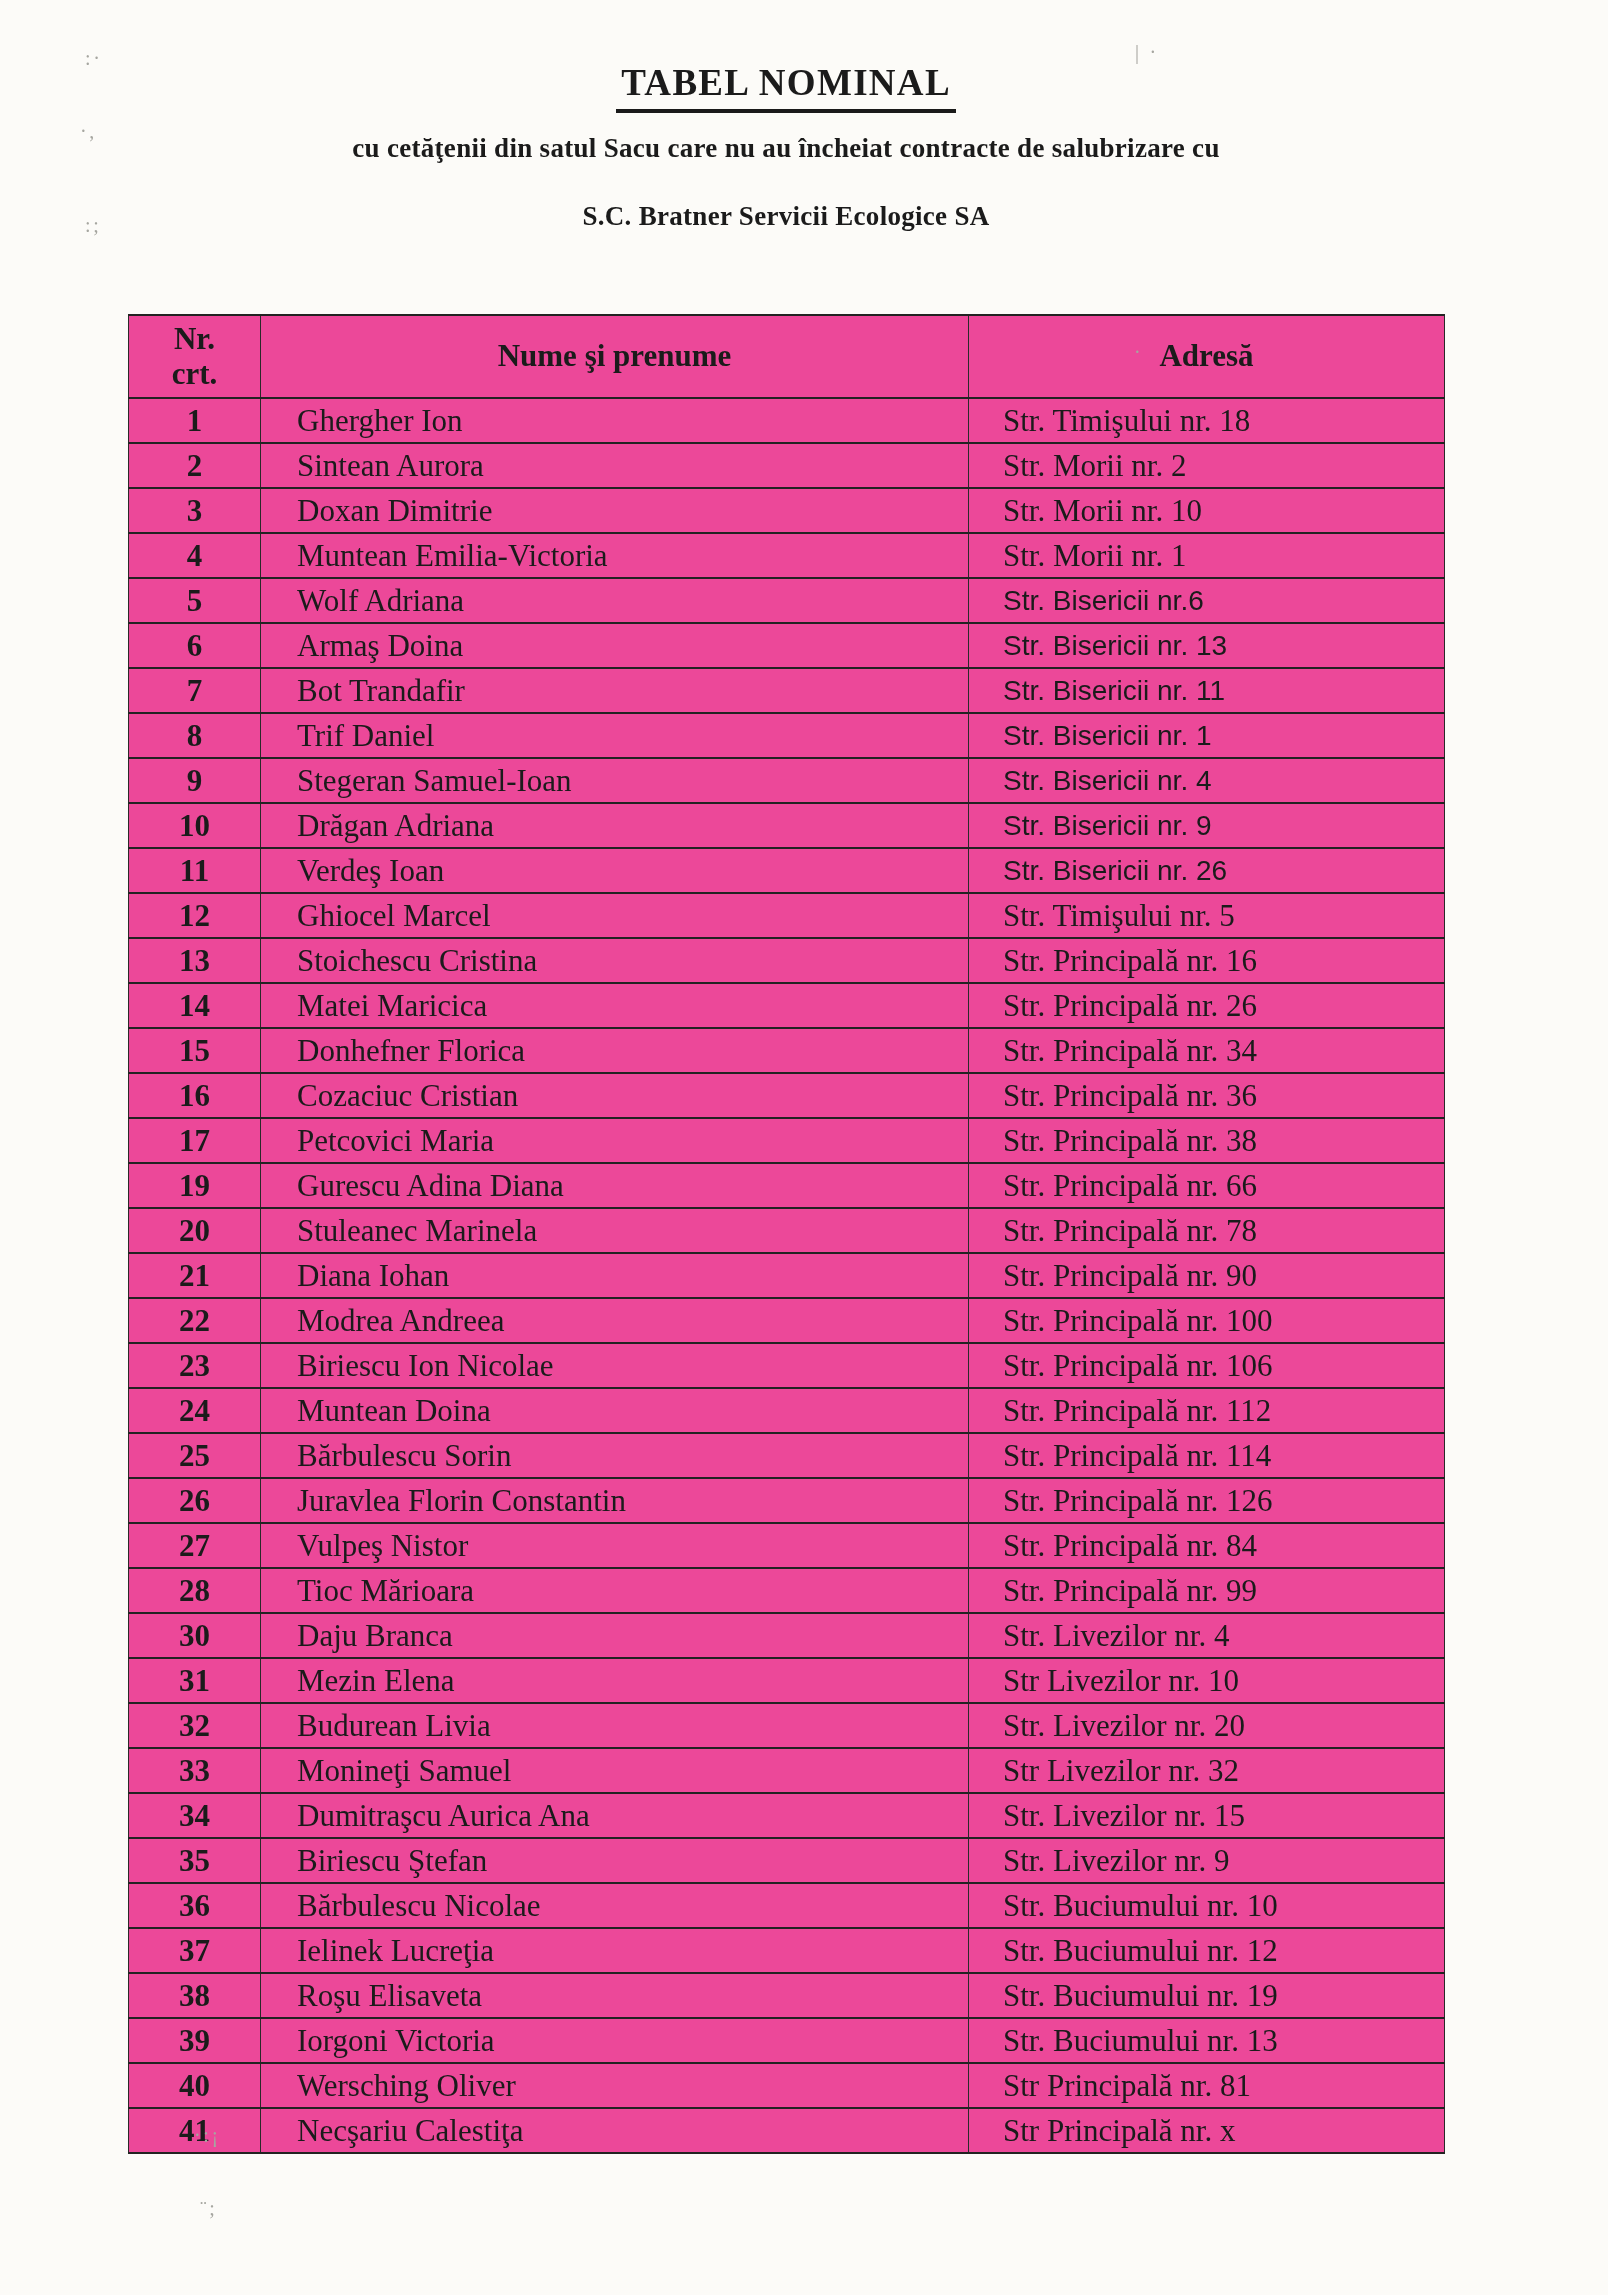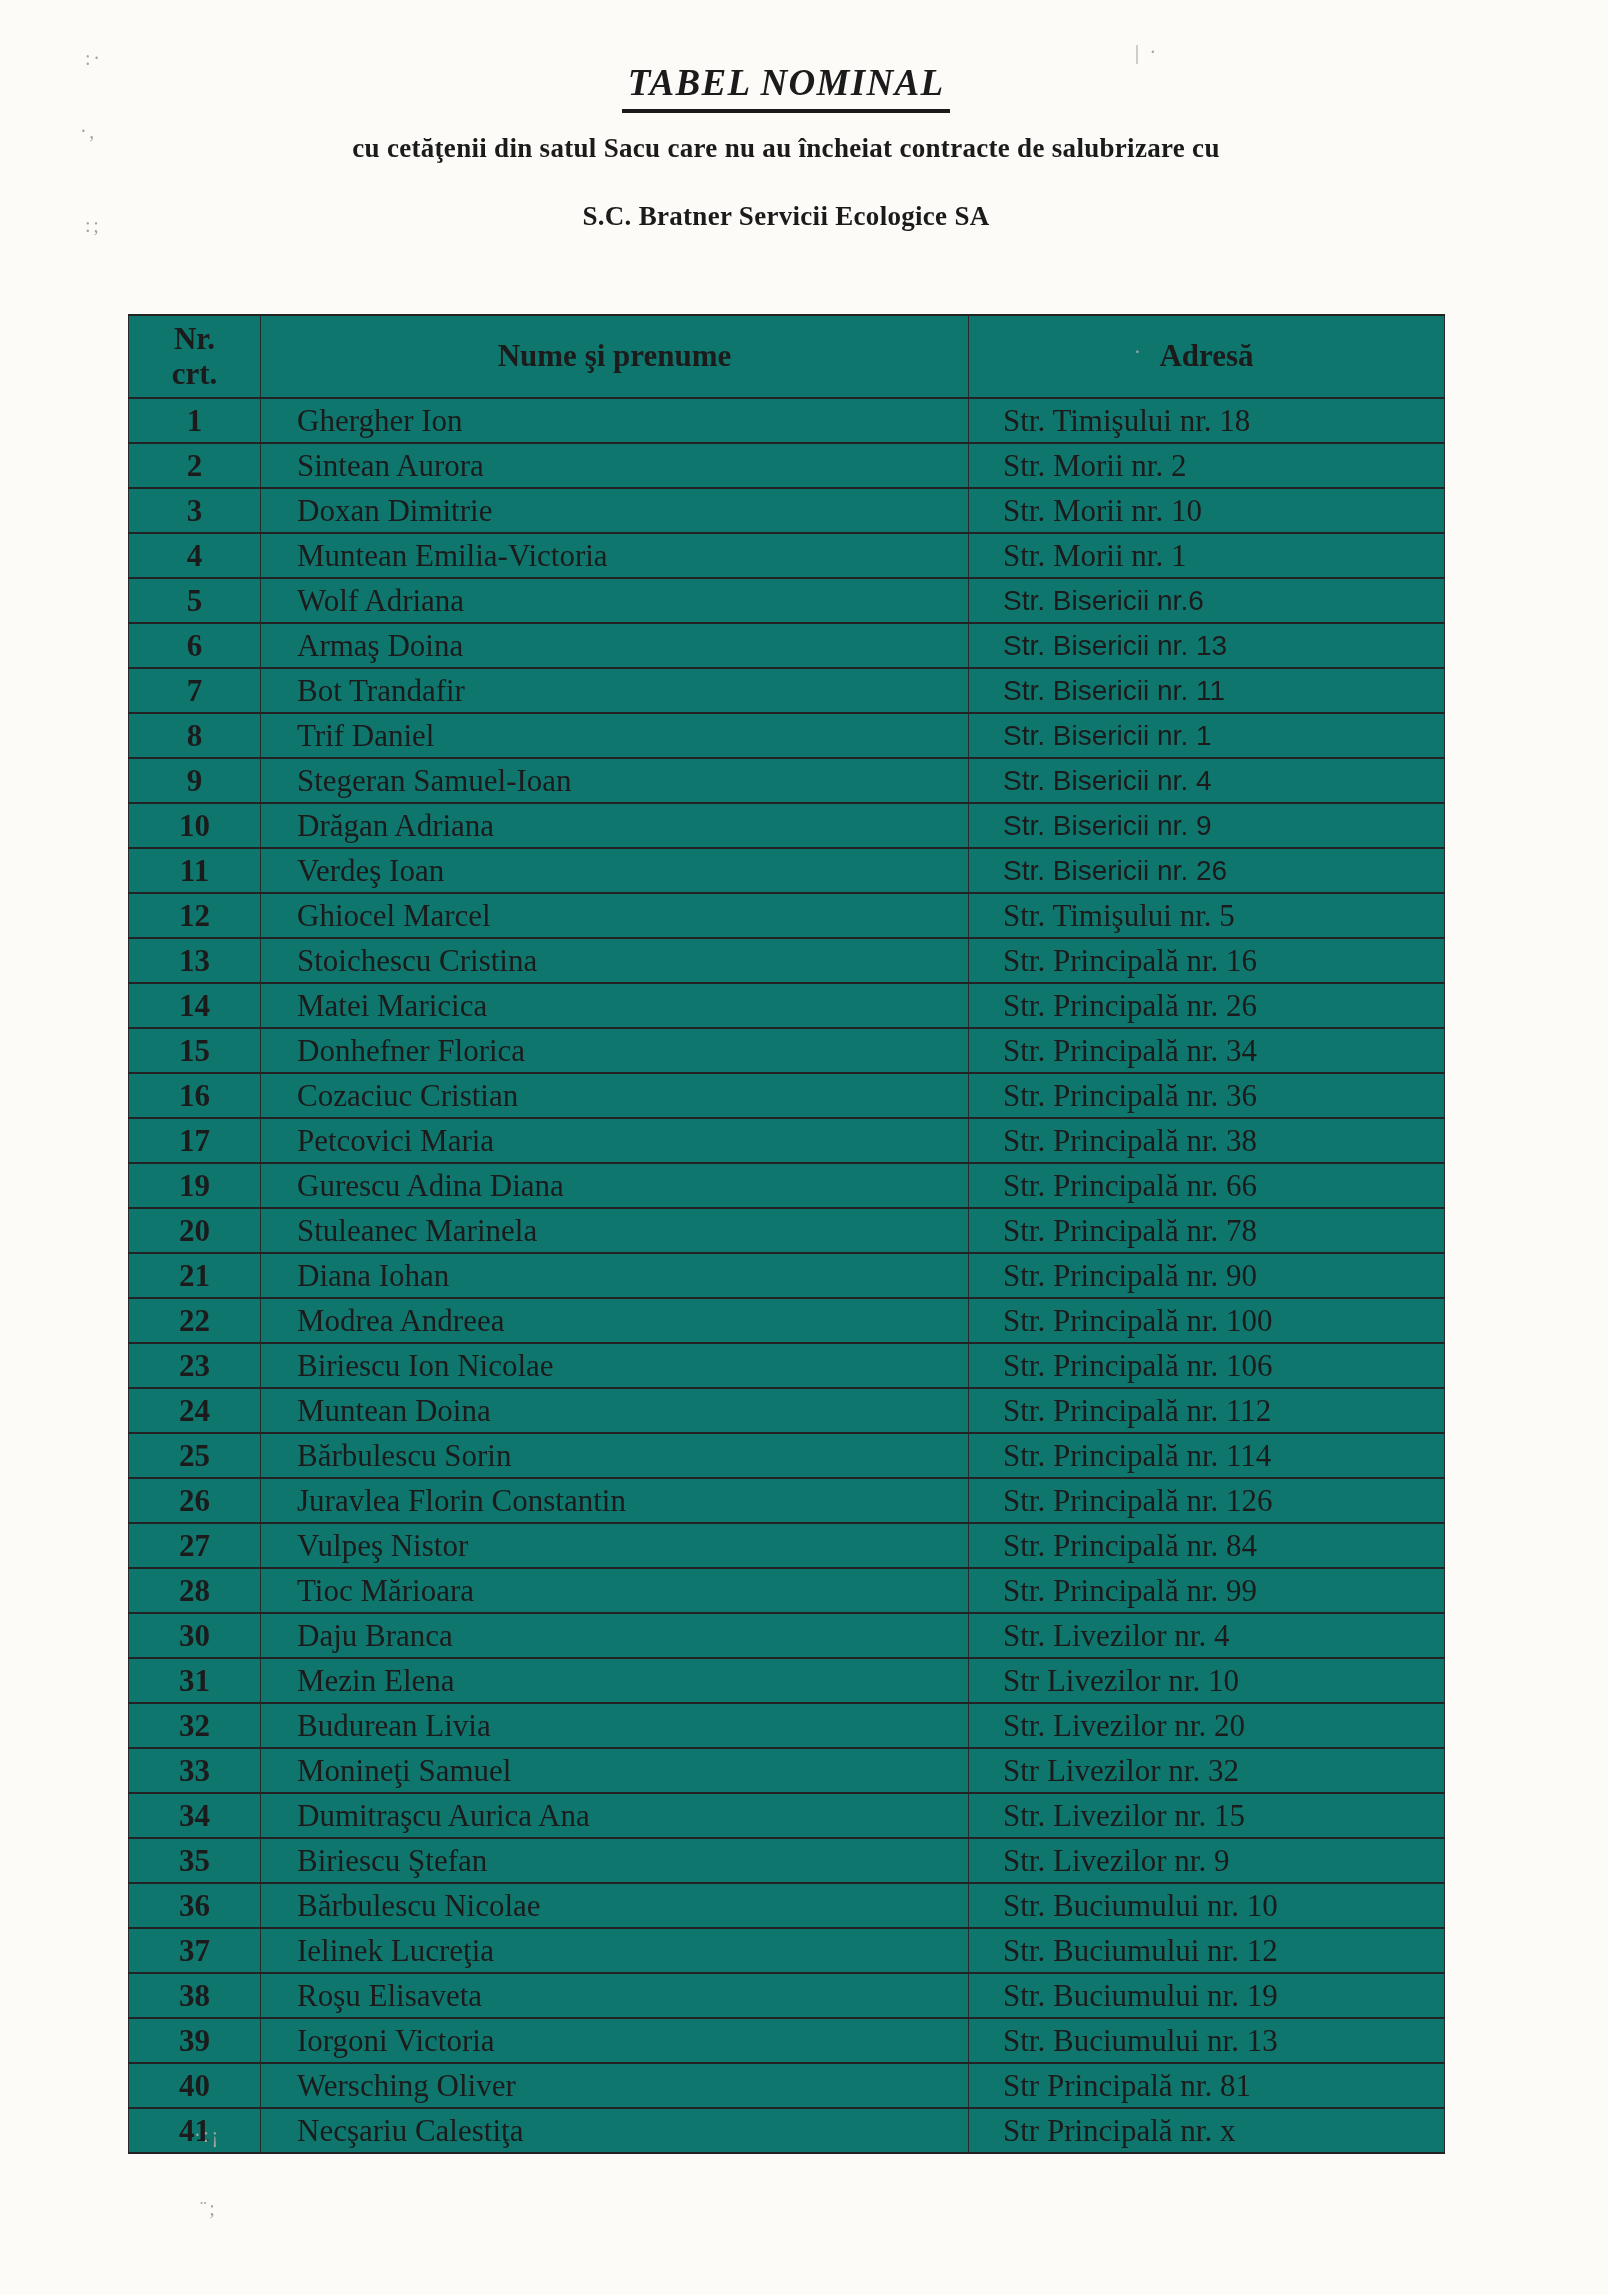--- a/index.html
+++ b/index.html
@@ -10,37 +10,37 @@
     font-family:"Liberation Serif", serif;
     color:#1b1b1b;
     overflow:hidden;
   }
   .doc-header{
     position:absolute;left:128px;top:0;width:1316px;
     text-align:center;
   }
   .title{
     margin:61px 0 0 0;
-    font-size:37px;font-weight:700;letter-spacing:1.3px;font-style:italic;
+    font-size:37px;font-weight:700;letter-spacing:1.3px;
   }
   .title-text{
     display:inline-block;
     border-bottom:4.7px solid #1a1a1a;
     padding:0 5.3px 4.7px 5.3px;
   }
   .subtitle{
     margin:20px 0 0 0;
     font-size:27px;font-weight:700;letter-spacing:0.3px;
   }
   .subtitle.second{margin-top:37px;}
   table.nominal{
     position:absolute;left:128px;top:314px;
     width:1316px;
     border-collapse:collapse;table-layout:fixed;
-    background:#0f766e;
+    background:#ec4899;
   }
   table.nominal col.c-nr{width:132px;}
   table.nominal col.c-name{width:708px;}
   table.nominal col.c-addr{width:476px;}
   table.nominal th,table.nominal td{
     border-left:1.3px solid #2a2a2a;
     border-right:1.3px solid #2a2a2a;
     border-top:2px solid #222;
     border-bottom:2px solid #222;
     overflow:hidden;white-space:nowrap;

